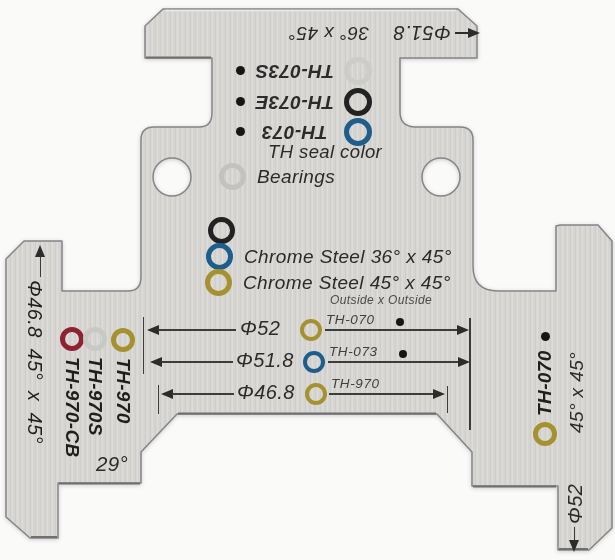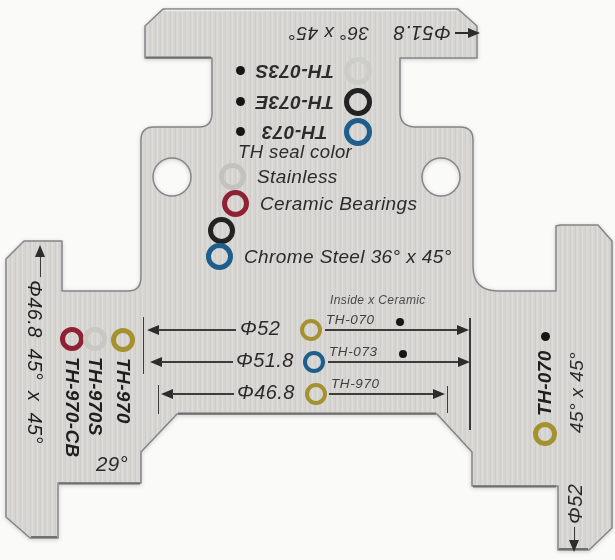--- a/index.html
+++ b/index.html
@@ -83,39 +83,39 @@
     <span class="ring ring28" style="border-color: rgb(34, 34, 34);"></span>
     <span class="txt bold lbl">TH-073E</span>
     <span class="dot"></span>
   </div>
   <div class="abs seal-row rot180" style="left:236px;top:117px;">
     <span class="ring ring28" style="border-color: rgb(29, 94, 140);"></span>
     <span class="txt bold lbl">TH-073</span>
     <span class="dot"></span>
   </div>
 
-  <div class="abs txt" style="left:238px;top:141px;font-size:18.5px;">TH seal color</div>
+  <div class="abs txt" style="left:268px;top:141px;font-size:18.5px;">TH seal color</div>
 
   <div class="abs legend-row" style="left:219px;top:163px;">
     <span class="ring ring27" style="border-color: rgb(194, 194, 191);"></span>
-    <span class="txt lbl">Stainless</span>
-  </div>
-  <div class="abs legend-row" style="left:222px;top:190px;">
-    <span class="ring ring27" style="border-color: rgb(142, 33, 51);"></span>
-    <span class="txt lbl">Ceramic Bearings</span>
+    <span class="txt lbl">Bearings</span>
   </div>
   <div class="abs legend-row" style="left:208px;top:217px;">
     <span class="ring ring27" style="border-color: rgb(34, 34, 34);"></span>
   </div>
   <div class="abs legend-row" style="left:206px;top:243px;">
     <span class="ring ring27" style="border-color: rgb(29, 94, 140);"></span>
     <span class="txt lbl">Chrome Steel 36° x 45°</span>
   </div>
+  <div class="abs legend-row" style="left:205px;top:269px;">
+    <span class="ring ring27" style="border-color: rgb(166, 145, 48);"></span>
+    <span class="txt lbl">Chrome Steel 45° x 45°</span>
+  </div>
 
-  <div class="abs txt" style="left:330px;top:293px;font-size:12px;color:#4a4a4a;">Inside x Ceramic</div>
+  <div class="abs txt" style="left:330px;top:293px;font-size:12px;color:#4a4a4a;">Outside x Outside</div>
 
   <div class="vline" style="left:142.5px;top:317px;height:57px;"></div>
   <div class="vline" style="left:469px;top:318px;height:112px;"></div>
   <div class="vline" style="left:157.5px;top:385px;height:29px;"></div>
   <div class="vline" style="left:446.5px;top:386px;height:27px;"></div>
 
   <div class="ah l" style="left:147px;top:325px;"></div>
   <div class="hline" style="left:158px;top:329px;width:78px;"></div>
   <div class="abs txt dim-val" style="left:240px;top:317px;">Φ52</div>
   <span class="ring ring22 abs" style="left: 300px; top: 319px; border-color: rgb(166, 145, 48);"></span>

